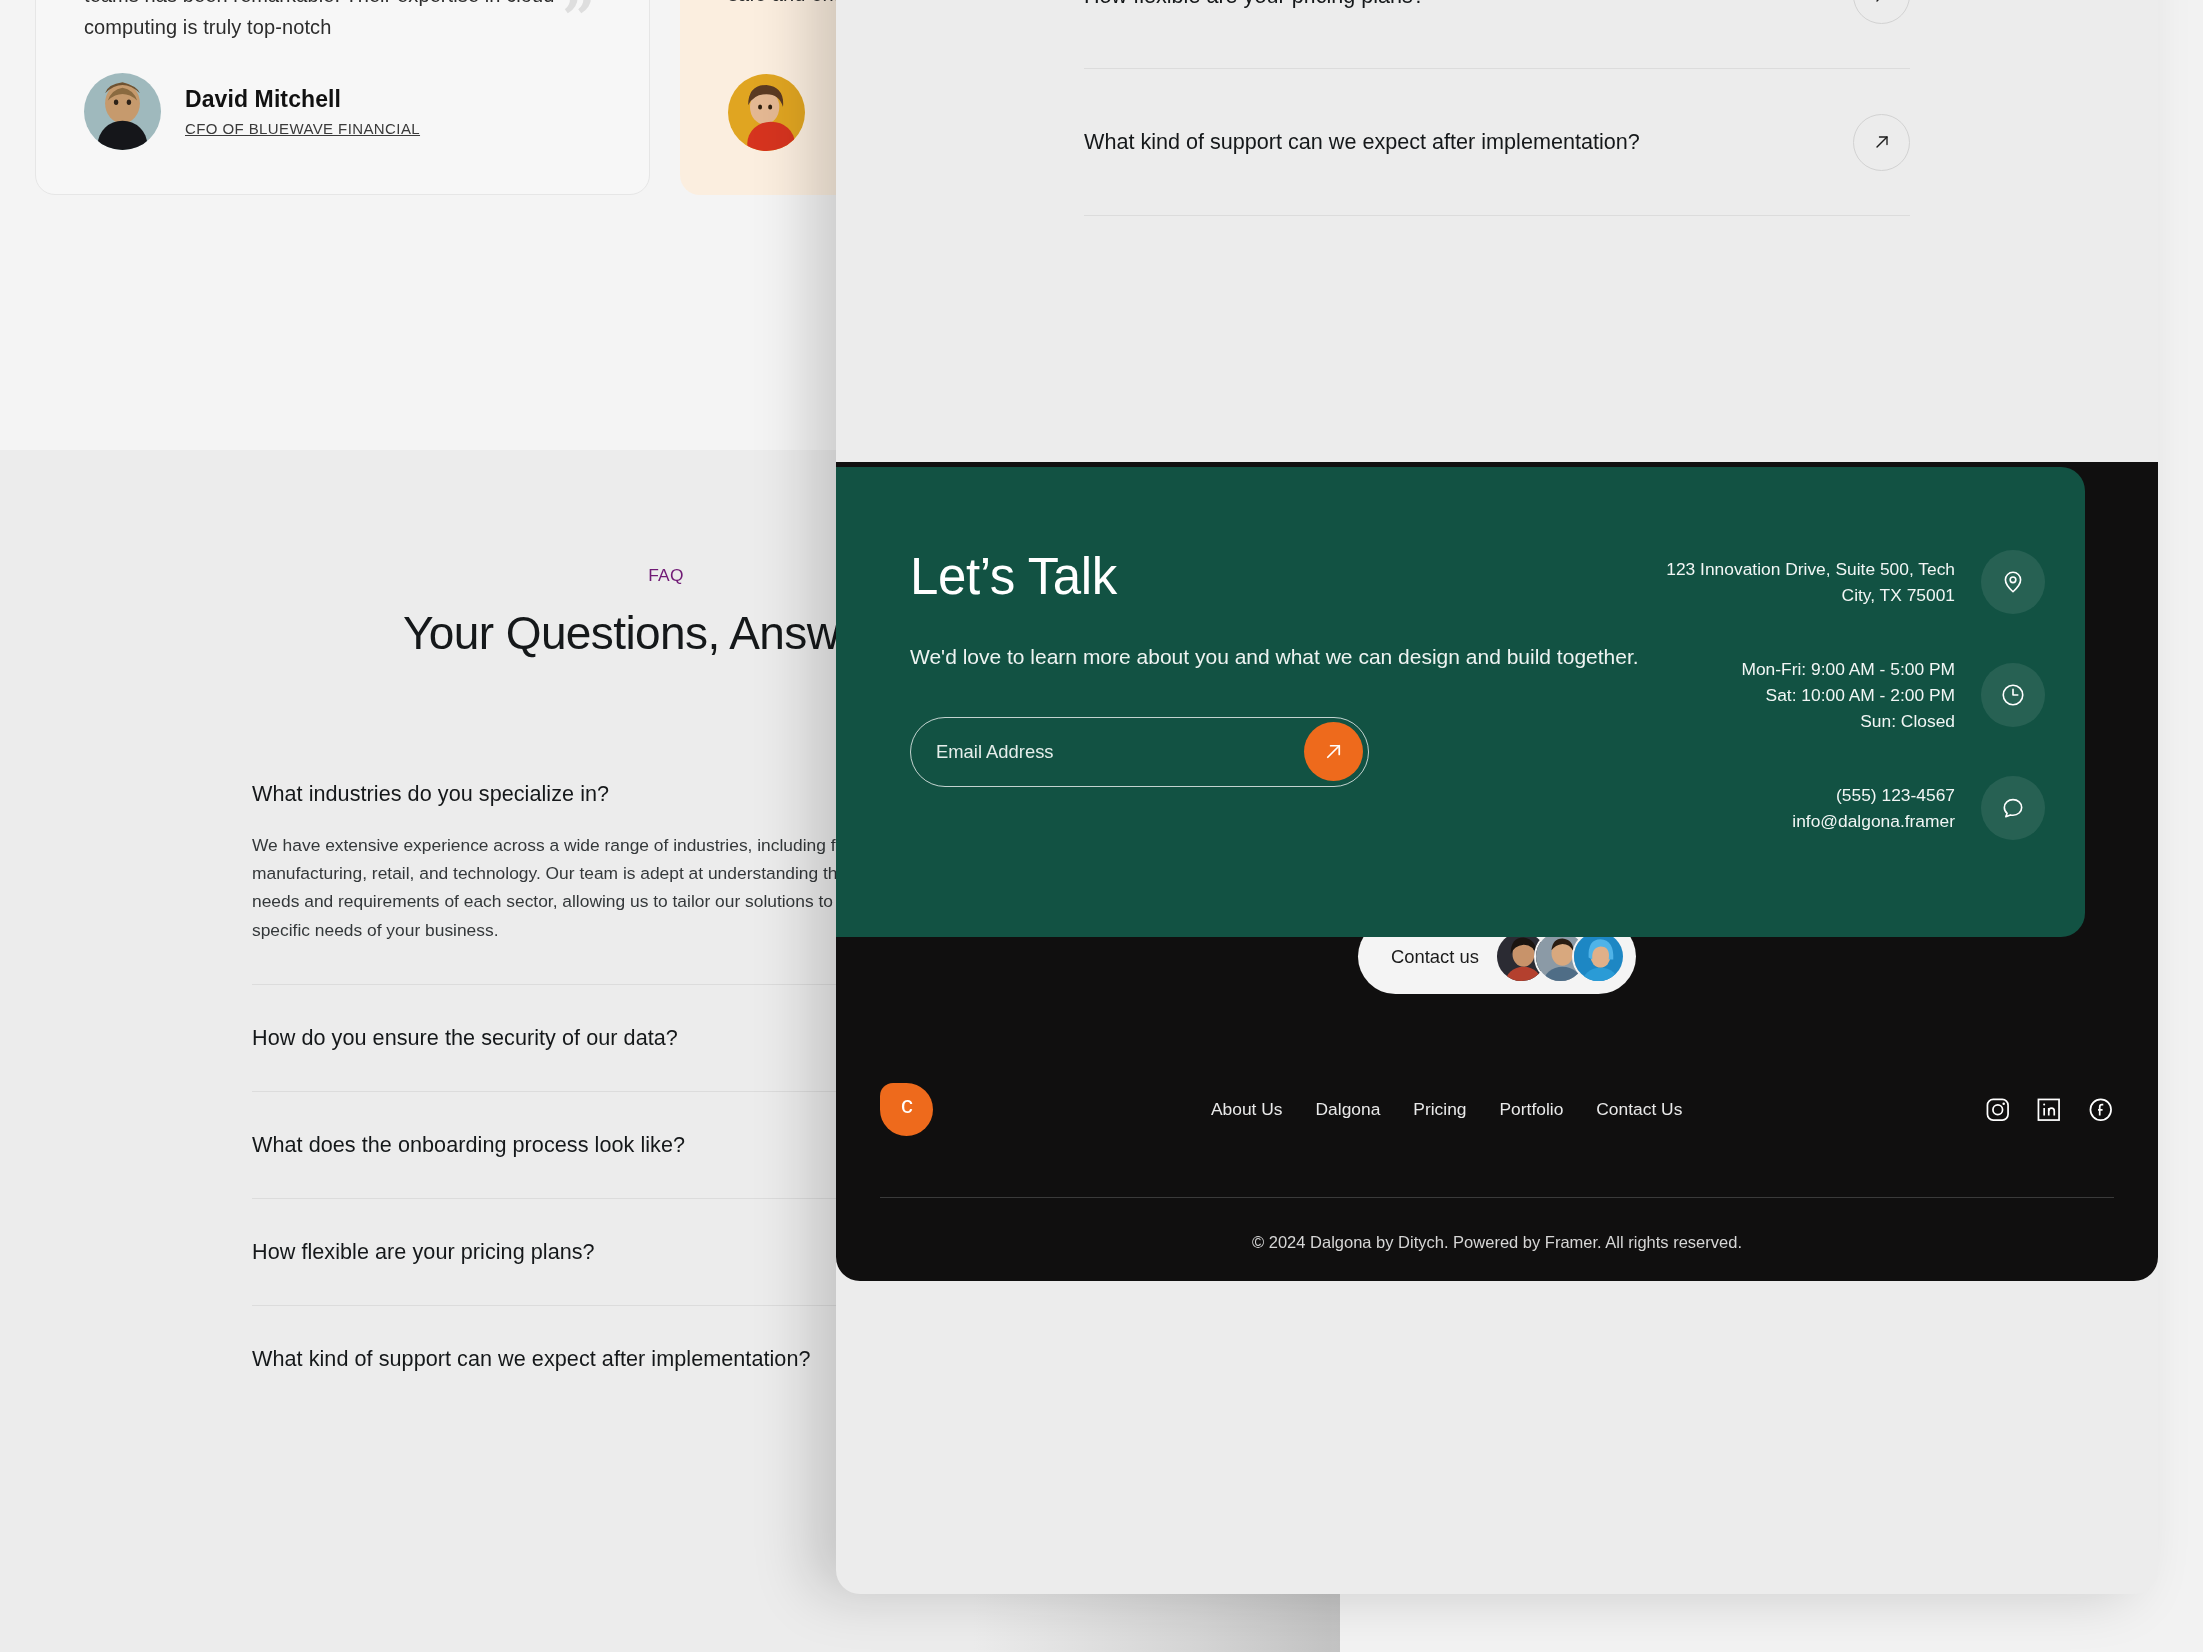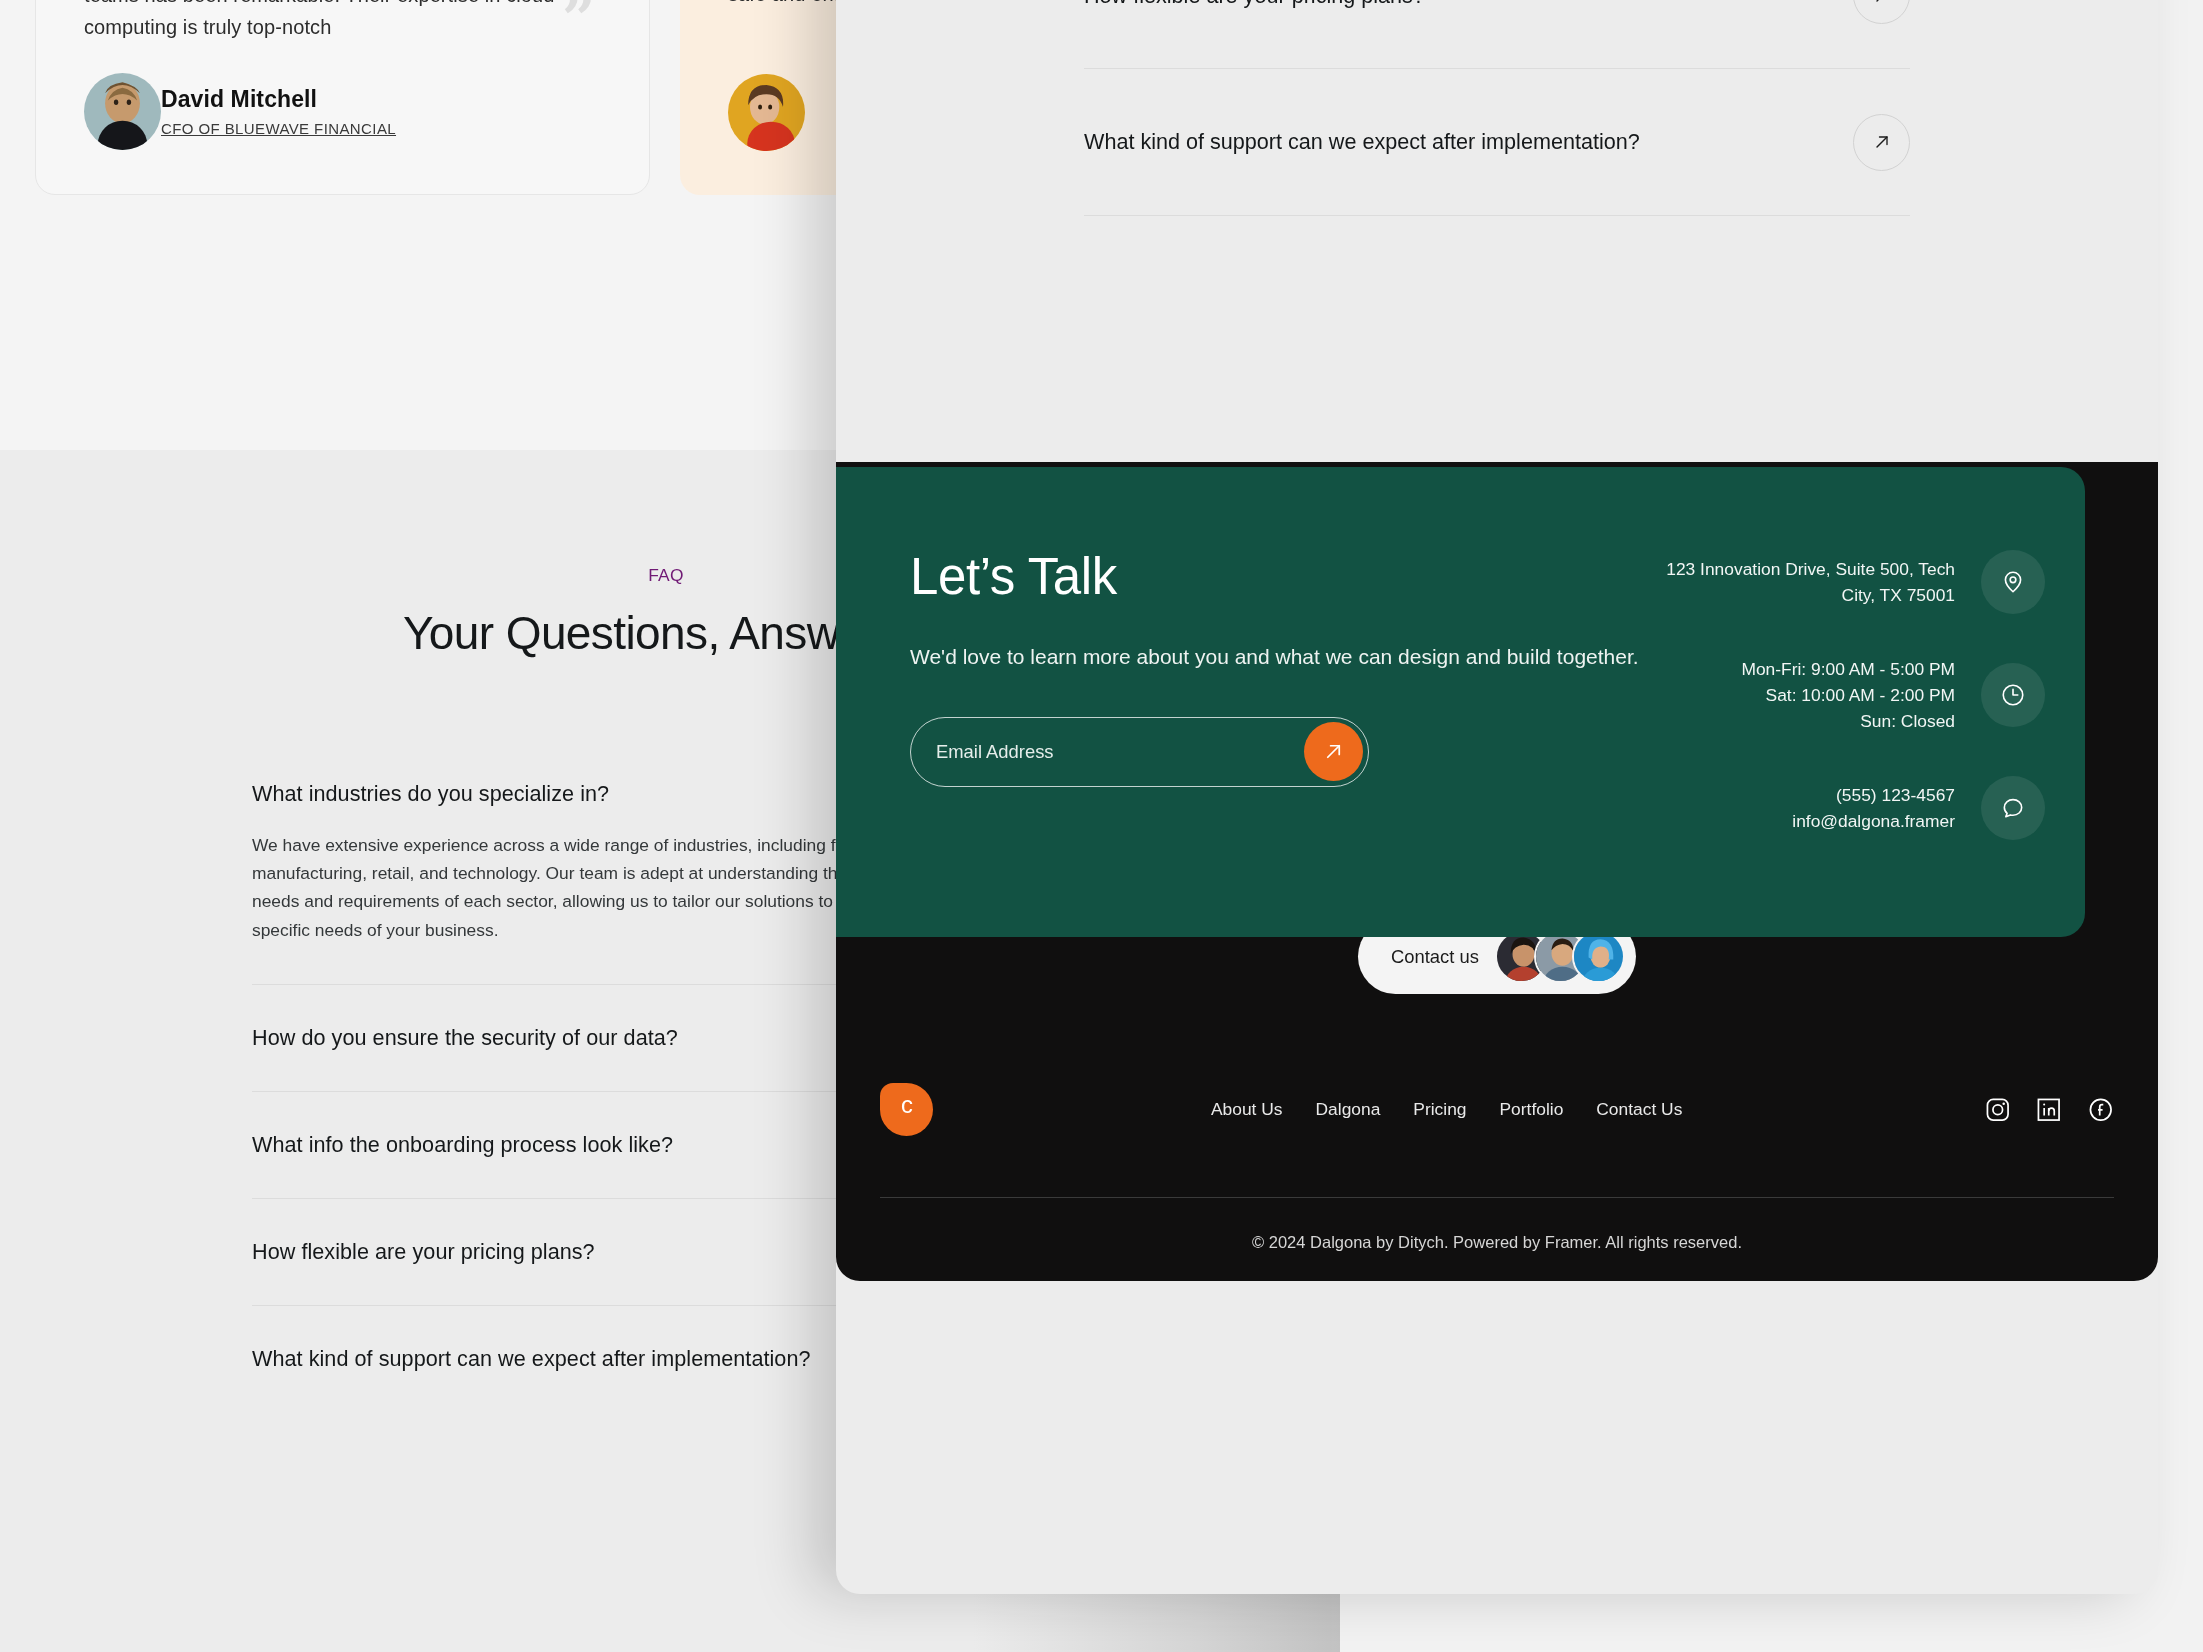--- a/index.html
+++ b/index.html
@@ -27,21 +27,21 @@
 
   .testi-quote-text {
     font-size:20px; line-height:1.62; color:#2c2c2c; letter-spacing:0.1px;
     width:514px;
   }
   .quote-mark {
     position:absolute; right:53px; top:136px;
     font-size:59px; line-height:1; color:#dedede; font-family:"DejaVu Serif", serif;
     font-weight:700;
   }
-  .testi-person { position:absolute; left:48px; bottom:44px; display:flex; align-items:center; }
+  .testi-person { position:absolute; left:48px; bottom:44px; display:flex; align-items:center; gap:24px; }
   .avatar-img { width:77px; height:77px; border-radius:50%; overflow:hidden; flex:none; position:relative; }
   .testi-name { font-size:23px; font-weight:700; color:#111; letter-spacing:0.1px; }
   .testi-role { font-size:15px; color:#3a3a3a; letter-spacing:0.4px; margin-top:7.3px;text-decoration:underline; }
 
   
   .faq-wrap { position:absolute; left:0; top:450px; width:1332px; bottom:0; background:#ececec; }
   .faq-eyebrow {
     position:absolute; left:0; right:0; top:115px; text-align:center;
     font-size:17.4px; color:#701a75; letter-spacing:0.3px;
   }
@@ -214,21 +214,21 @@
 
     <div class="faq-list">
       <div class="faq-item">
         <div class="faq-q">What industries do you specialize in?</div>
         <div class="faq-a">We have extensive experience across a wide range of industries, including finance, manufacturing, retail, and technology. Our team is adept at understanding the unique needs and requirements of each sector, allowing us to tailor our solutions to meet the specific needs of your business.</div>
       </div>
       <div class="faq-item">
         <div class="faq-q">How do you ensure the security of our data?</div>
       </div>
       <div class="faq-item">
-        <div class="faq-q">What info the onboarding process look like?</div>
+        <div class="faq-q">What does the onboarding process look like?</div>
       </div>
       <div class="faq-item">
         <div class="faq-q">How flexible are your pricing plans?</div>
       </div>
       <div class="faq-item">
         <div class="faq-q">What kind of support can we expect after implementation?</div>
       </div>
     </div>
   </div>
 

